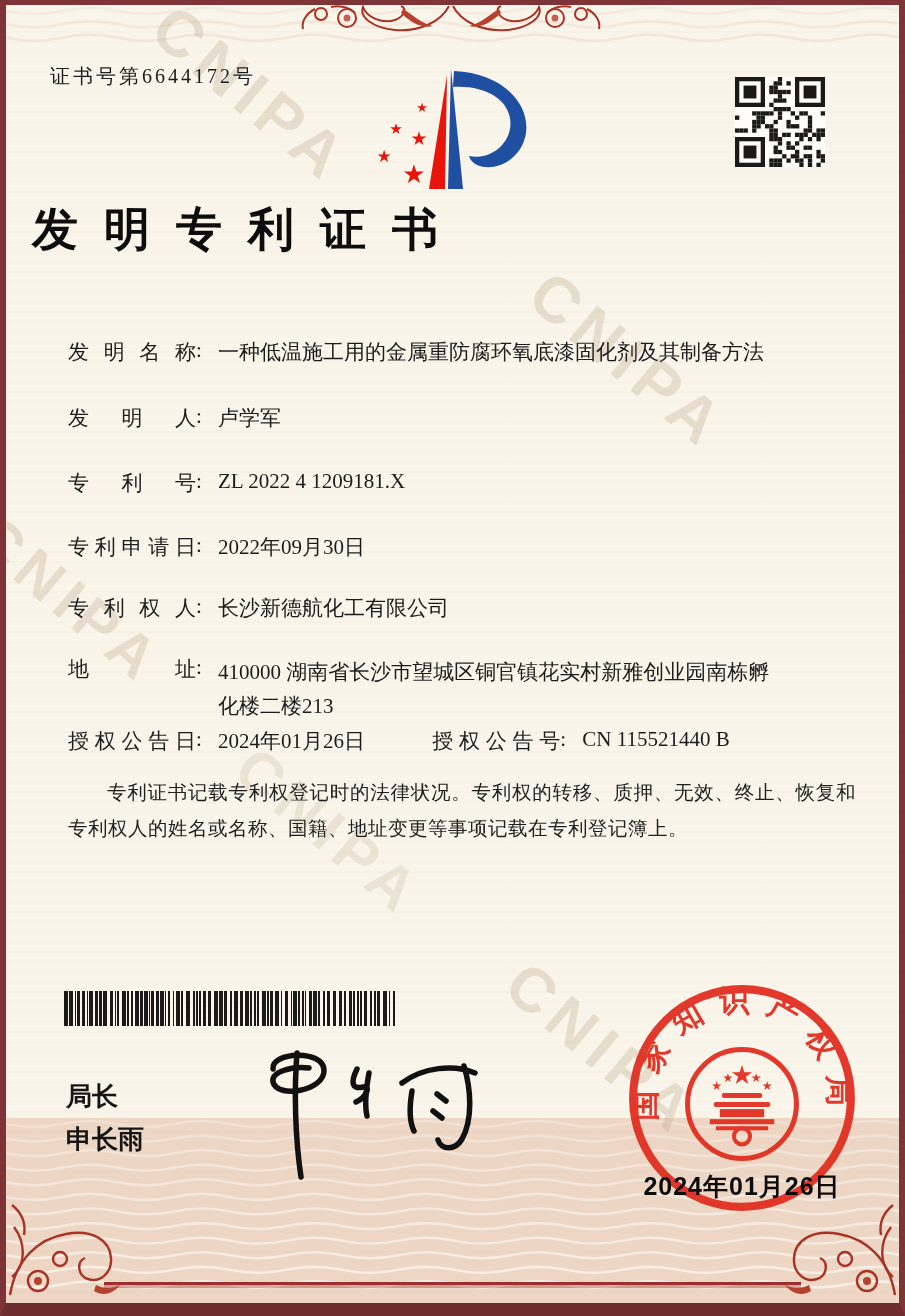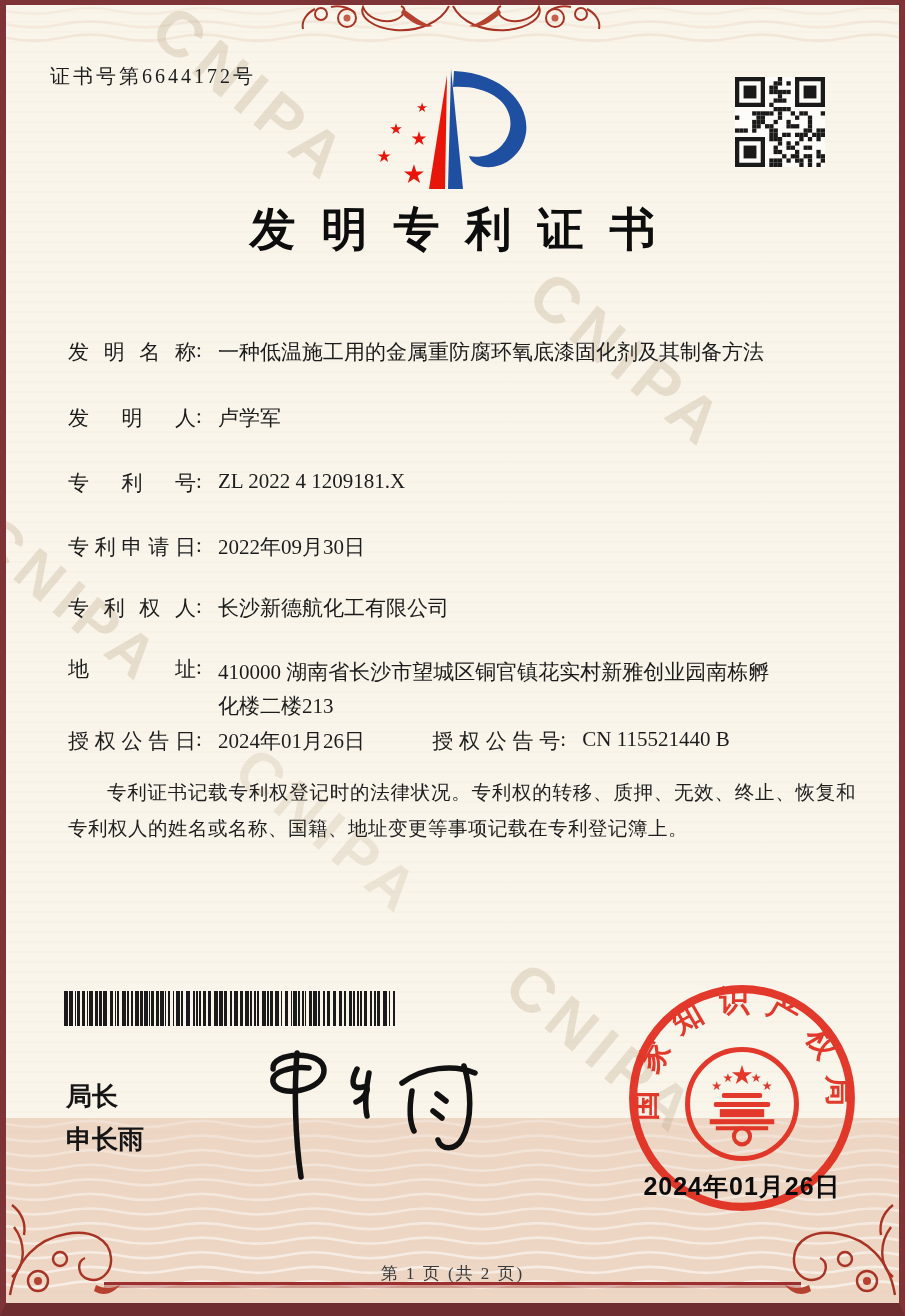--- a/index.html
+++ b/index.html
@@ -24,21 +24,21 @@
   }
   .content { position:absolute; inset:0; z-index:2; }
 
   #cert-no { position:absolute; left:44px; top:58px; font-size:20px; letter-spacing:3px; }
 
   #logo { position:absolute; left:328px; top:56px; width:230px; height:142px; }
   #qr { position:absolute; left:729px; top:72px; width:90px; height:90px; }
 
   #title {
     position:absolute; top:194px; left:0; width:100%;
-    text-align:center; font-size:46px; font-weight:bold;
+    text-align:left; font-size:46px; font-weight:bold;
     letter-spacing:26px; padding-left:26px; color:#0d0d0d;
   }
 
   .fields { position:absolute; left:62px; top:0; width:800px; font-size:21px; }
   .frow { position:absolute; left:0; white-space:nowrap; }
   .flabel { display:inline-block; width:128px; text-align:justify; text-align-last:justify; vertical-align:top; }
   .fcolon { display:inline-block; width:14px; vertical-align:top; }
   .fvalue { display:inline-block; margin-left:8px; vertical-align:top; }
   .fvalue.wrap { white-space:normal; width:572px; line-height:1.62; }
   .frow2 { display:inline-block; }
@@ -434,15 +434,14 @@
             <rect x="98" y="131" width="44" height="8"></rect>
             <rect x="88" y="141" width="64" height="5"></rect>
             <rect x="94" y="148" width="52" height="4"></rect>
           </g>
           <circle cx="120" cy="158" r="8" fill="none" stroke="#e02a1c" stroke-width="4"></circle>
         </g>
       </g>
     </svg>
     <div id="seal-date">2024年01月26日</div>
 
-    <div id="footer">第 1 页 (共 2 页)</div>
   </div>
 </div>
 
 </body></html>

